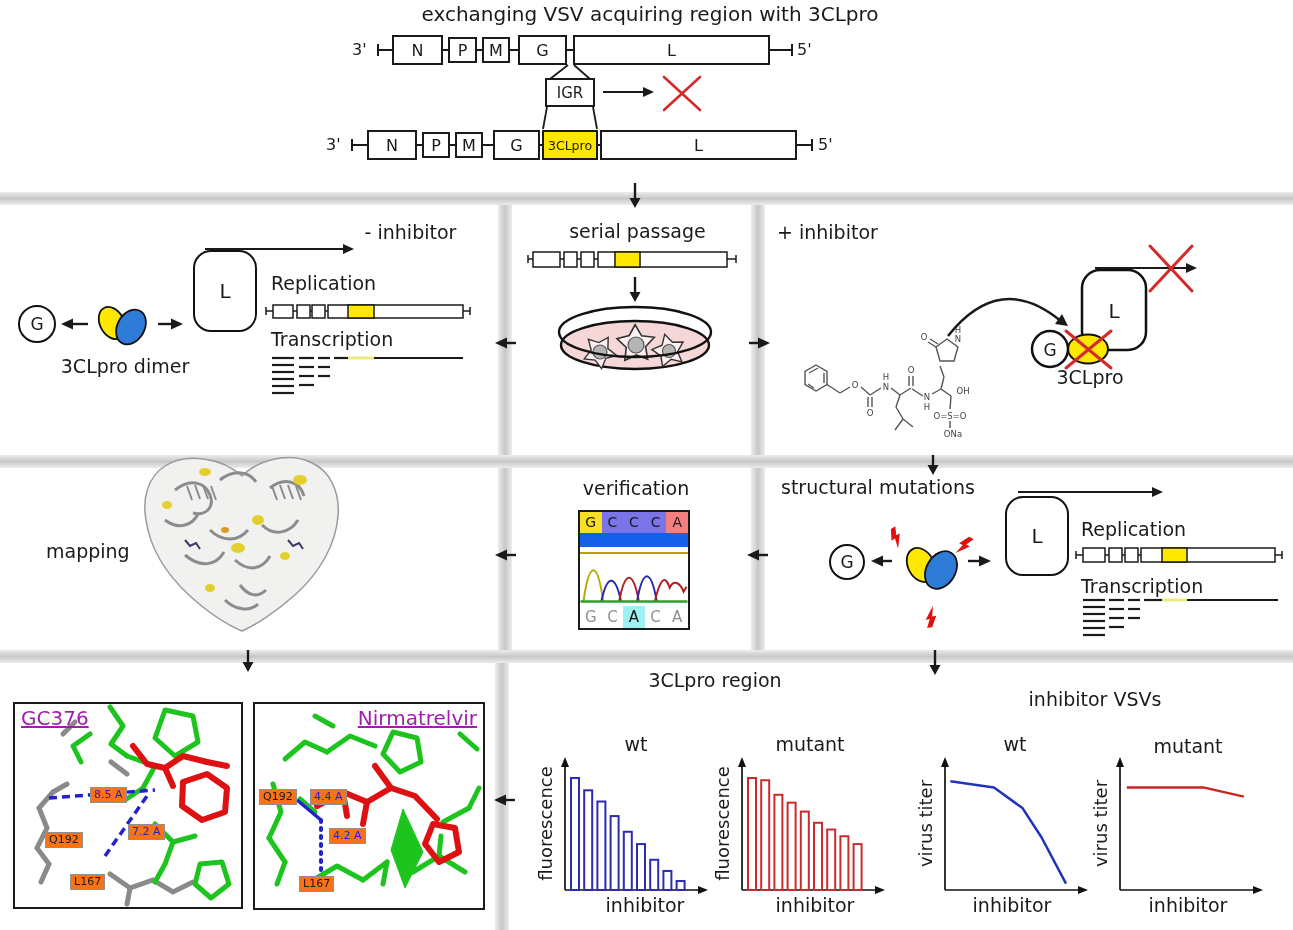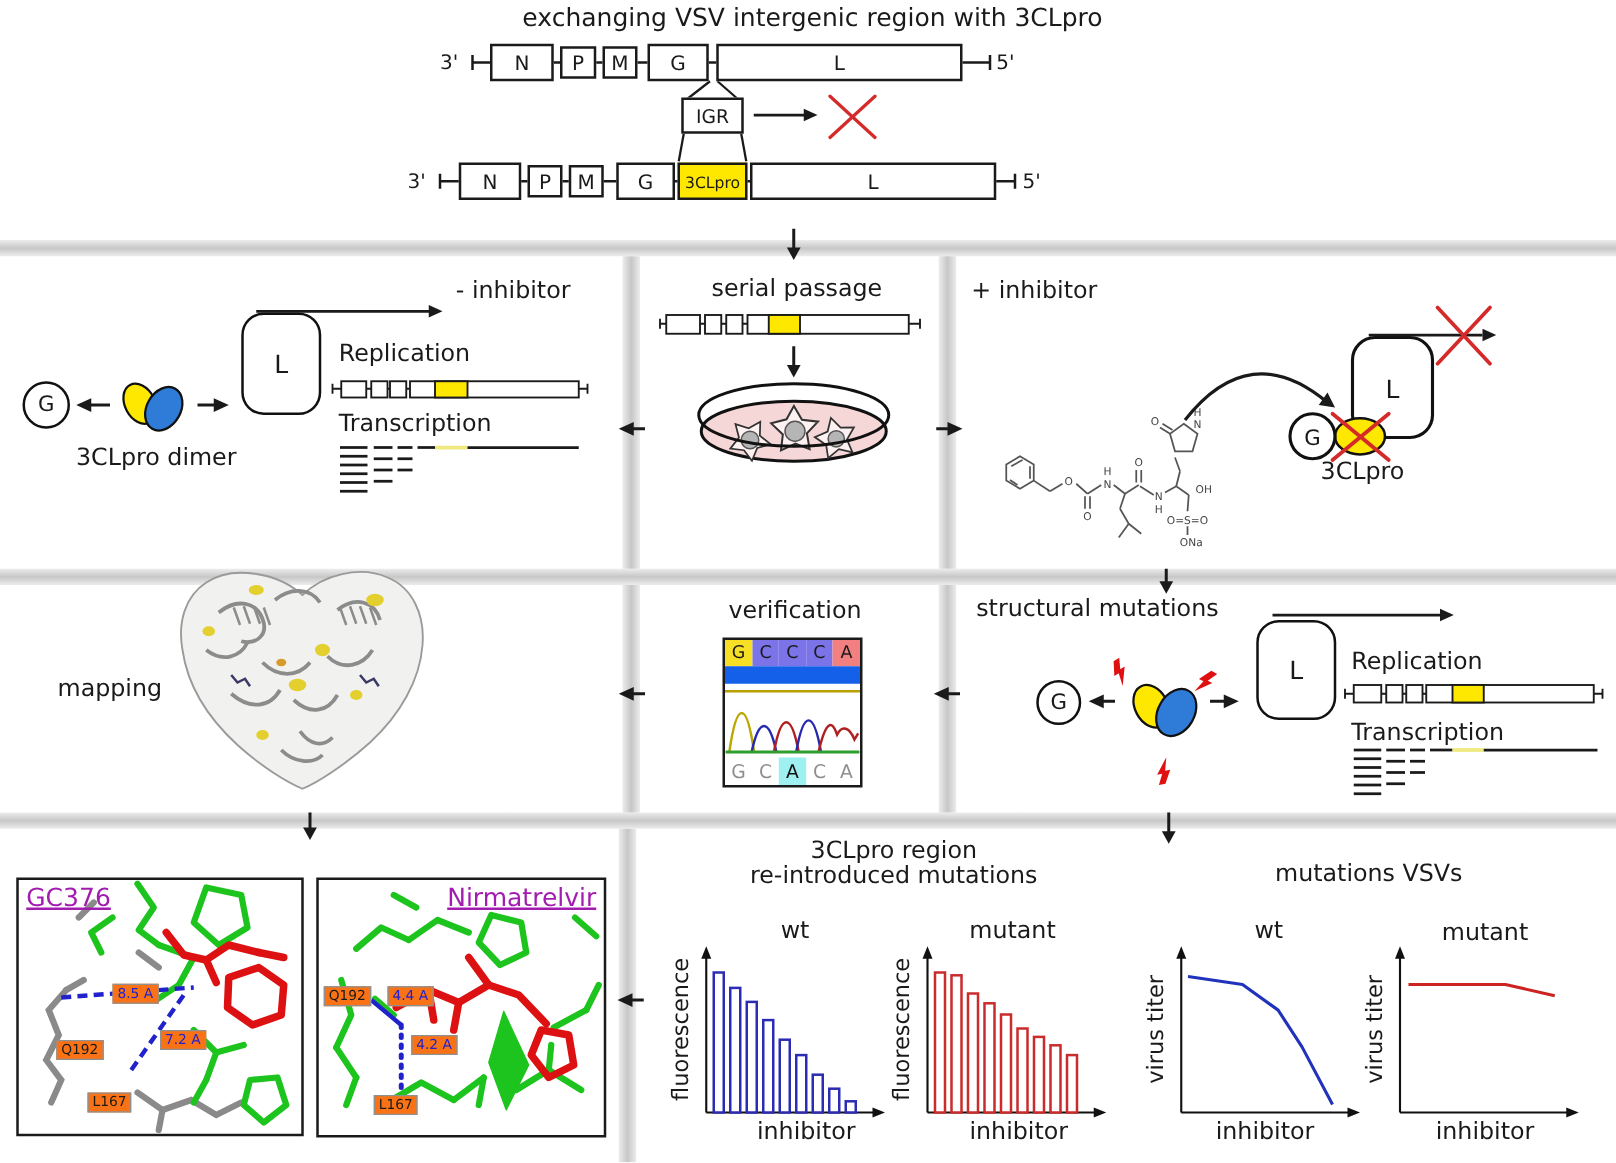--- a/index.html
+++ b/index.html
@@ -338,21 +338,21 @@
     <g>
       <line x1="935" y1="650" x2="935" y2="666" stroke="#1a1a1a" stroke-width="2.4"></line>
       <polygon points="935,675 929.5,665 940.5,665" fill="#1a1a1a"></polygon>
     </g>
     <g>
       <line x1="515" y1="800" x2="505" y2="800" stroke="#1a1a1a" stroke-width="2.4"></line>
       <polygon points="494,800 506,794.5 506,805.5" fill="#1a1a1a"></polygon>
     </g>
   </svg>
 
-  <div class="lbl ctr" style="left:300px;top:2px;width:700px;font-size:20px">exchanging VSV intergenic region with 3CLpro</div>
+  <div class="lbl ctr" style="left:300px;top:2px;width:700px;font-size:20px">exchanging VSV acquiring region with 3CLpro</div>
   <div class="lbl" style="left:352px;top:40px;font-size:16px">3'</div>
   <div class="lbl" style="left:797px;top:40px;font-size:16px">5'</div>
   <div class="gene" style="left:392px;top:35px;width:51px;height:30px">N</div>
   <div class="gene" style="left:448px;top:37px;width:29px;height:26px">P</div>
   <div class="gene" style="left:482px;top:37px;width:28px;height:26px">M</div>
   <div class="gene" style="left:518px;top:35px;width:49px;height:30px">G</div>
   <div class="gene" style="left:573px;top:35px;width:197px;height:30px">L</div>
   <div class="gene" style="left:545px;top:78px;width:50px;height:29px;font-size:15px">IGR</div>
   <div class="lbl" style="left:326px;top:135px;font-size:16px">3'</div>
   <div class="lbl" style="left:818px;top:135px;font-size:16px">5'</div>
@@ -484,21 +484,20 @@
       <path d="M66,116 L66,168" stroke="var(--measure_blue)" stroke-width="4" stroke-dasharray="2 6" stroke-linecap="round"></path>
     </svg>
     <div class="red-label" style="right:6px;top:2px">Nirmatrelvir</div>
     <div class="tag" style="left:4px;top:85px">Q192</div>
     <div class="tag blue" style="left:55px;top:85px">4.4 A</div>
     <div class="tag blue" style="left:74px;top:124px">4.2 A</div>
     <div class="tag" style="left:44px;top:172px">L167</div>
   </div>
 
   <div class="lbl ctr" style="left:560px;top:669px;width:310px">3CLpro region</div>
-  <div class="lbl ctr" style="left:560px;top:689px;width:310px">re-introduced mutations</div>
 
   <svg class="chart-svg" style="left:551px;top:756px;width:160px;height:150px">
       <line x1="14" y1="134" x2="14" y2="6" stroke="#111" stroke-width="1.7"></line>
       <polygon points="14,1 10,11 18,11" fill="#111"></polygon>
       <line x1="14" y1="134" x2="150" y2="134" stroke="#111" stroke-width="1.7"></line>
       <polygon points="157,134 147,130 147,138" fill="#111"></polygon>
       <rect x="20" y="22" width="8" height="112" fill="#fff" stroke="#2b2bb4" stroke-width="2"></rect>
       <rect x="33.2" y="34.31999999999999" width="8" height="99.68" fill="#fff" stroke="#2b2bb4" stroke-width="2"></rect>
       <rect x="46.4" y="45.519999999999996" width="8" height="88.48" fill="#fff" stroke="#2b2bb4" stroke-width="2"></rect>
       <rect x="59.599999999999994" y="60.08" width="8" height="73.92" fill="#fff" stroke="#2b2bb4" stroke-width="2"></rect>
@@ -524,21 +523,21 @@
       <rect x="72.8" y="55.60000000000001" width="8" height="78.39999999999999" fill="#fff" stroke="#cc2b2b" stroke-width="2"></rect>
       <rect x="86" y="66.8" width="8" height="67.2" fill="#fff" stroke="#cc2b2b" stroke-width="2"></rect>
       <rect x="99.19999999999999" y="73.52" width="8" height="60.480000000000004" fill="#fff" stroke="#cc2b2b" stroke-width="2"></rect>
       <rect x="112.39999999999999" y="80.24000000000001" width="8" height="53.76" fill="#fff" stroke="#cc2b2b" stroke-width="2"></rect>
       <rect x="125.6" y="88.08000000000001" width="8" height="45.919999999999995" fill="#fff" stroke="#cc2b2b" stroke-width="2"></rect>
     </svg>
   <div class="lbl ctr" style="left:770px;top:733px;width:80px">mutant</div>
   <div class="vrot" style="left:652px;top:813px;width:140px">fluorescence</div>
   <div class="lbl ctr" style="left:755px;top:894px;width:120px">inhibitor</div>
 
-  <div class="lbl ctr" style="left:950px;top:688px;width:290px">mutations VSVs</div>
+  <div class="lbl ctr" style="left:950px;top:688px;width:290px">inhibitor VSVs</div>
 
   <svg class="chart-svg" style="left:931px;top:756px;width:160px;height:150px">
       <line x1="14" y1="134" x2="14" y2="6" stroke="#111" stroke-width="1.7"></line>
       <polygon points="14,1 10,11 18,11" fill="#111"></polygon>
       <line x1="14" y1="134" x2="150" y2="134" stroke="#111" stroke-width="1.7"></line>
       <polygon points="157,134 147,130 147,138" fill="#111"></polygon>
       <polyline points="19.4,25.2 63.0,31.6 91.5,52.1 110.6,81.5 135.0,127.6" fill="none" stroke="#2233bb" stroke-width="2.5" stroke-linejoin="round"></polyline>
     </svg>
   <div class="lbl ctr" style="left:975px;top:733px;width:80px">wt</div>
   <div class="vrot" style="left:855px;top:813px;width:140px">virus titer</div>

